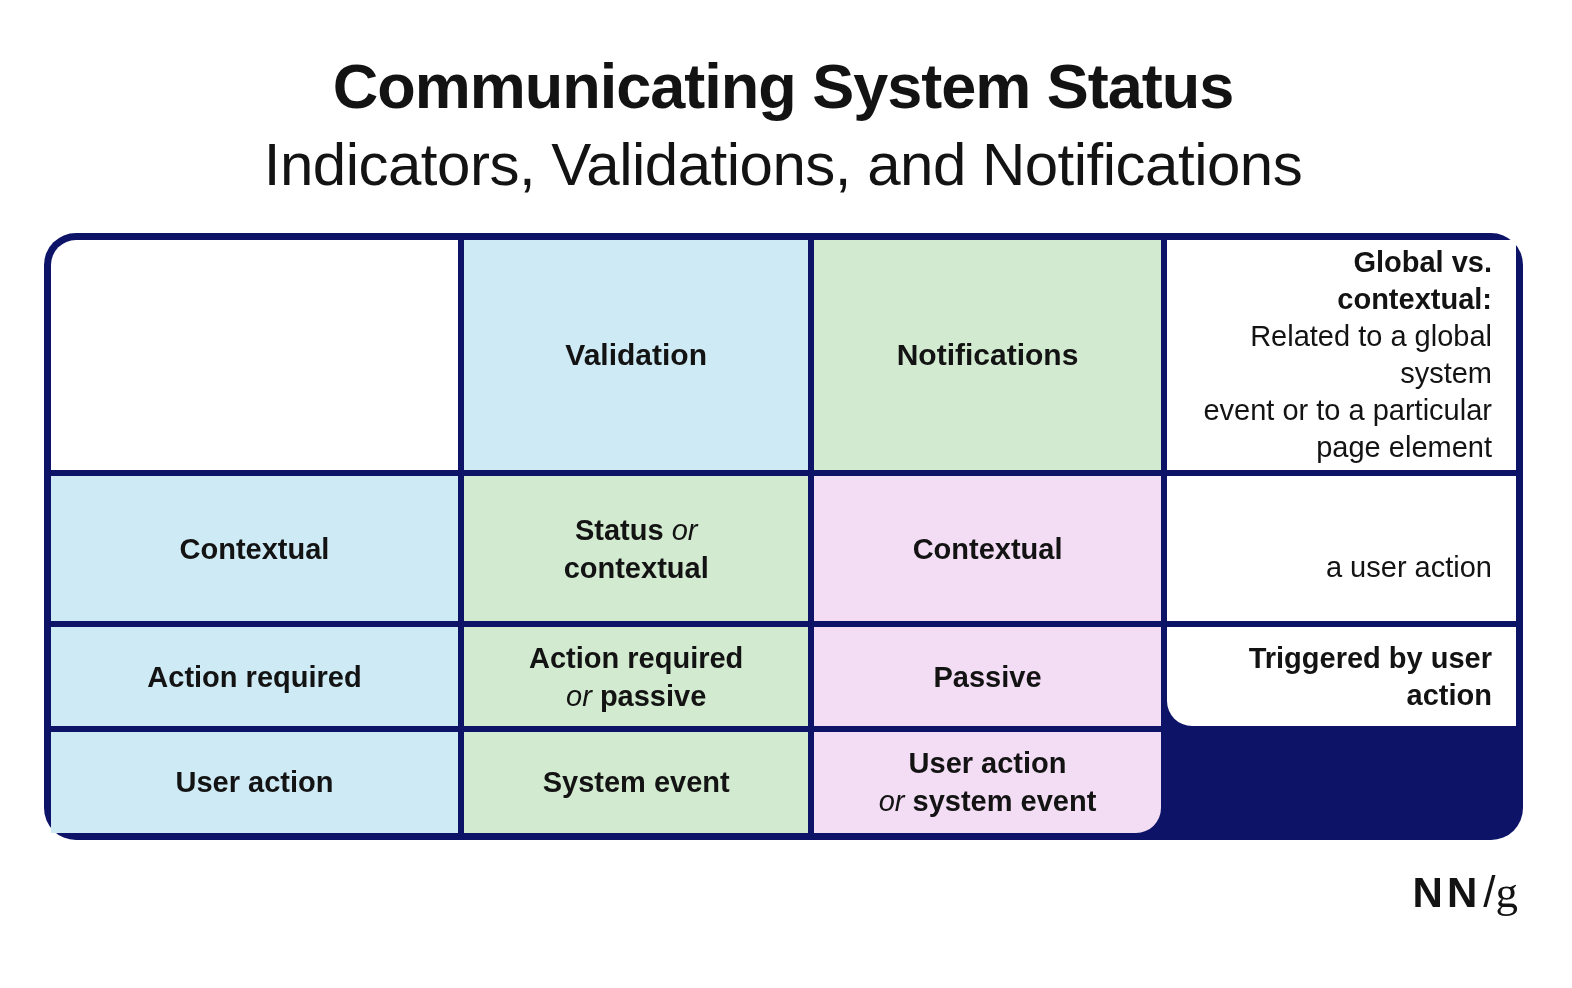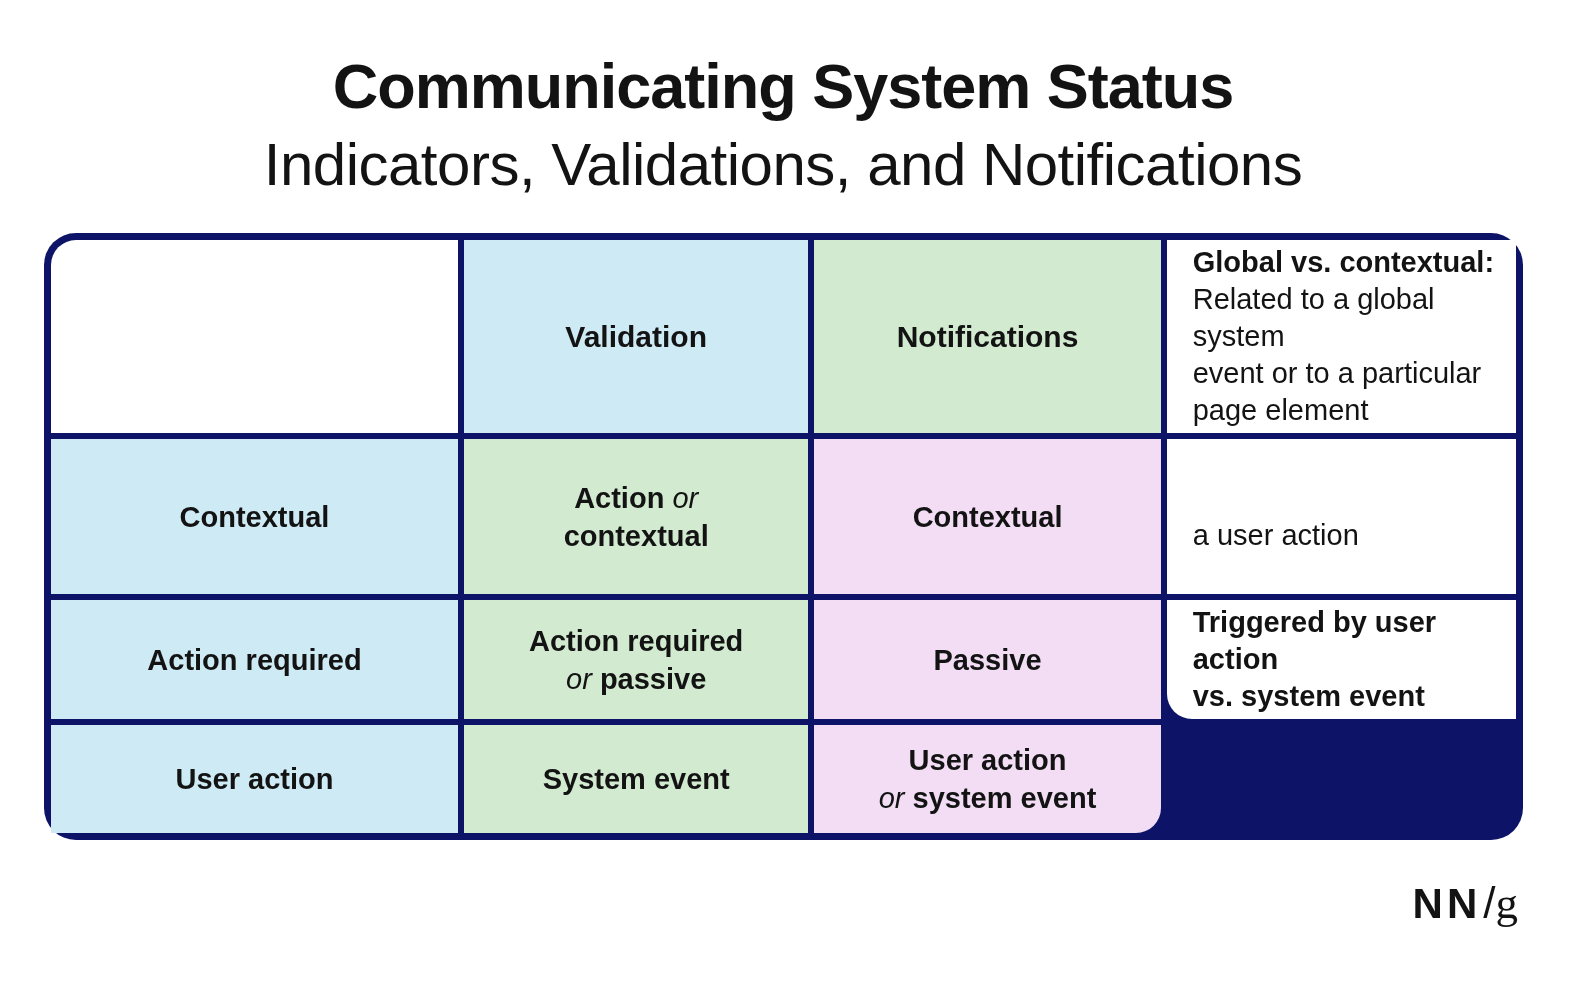--- a/index.html
+++ b/index.html
@@ -53,37 +53,37 @@
     padding: 4px 10px;
     box-sizing: border-box;
   }
   .cell .line-wrap { width: 100%; }
   .cell.head {
     font-weight: 700;
     font-size: 30px;
   }
   .cell.label {
     align-items: flex-start;
-    text-align: left;
+    text-align: right;
     padding-left: 26px;
-    padding-right: 14px;
+    padding-right: 24px;
     line-height: 37px;
   }
   .bg-validation    { background: var(--validation-bg, #cdeaf5); }
   .bg-notifications { background: var(--notifications-bg, #d2ebd0); }
   .bg-indicators    { background: var(--indicators-bg, #f2ddf4); }
   .corner-tl { border-top-left-radius: 25px; }
   .corner-tr { border-top-right-radius: 25px; }
   .corner-bl { border-bottom-left-radius: 25px; }
   .corner-br { border-bottom-right-radius: 25px; }
   .logo {
     position: absolute;
     top: 868px; right: 54px;
     font-size: 42px;
-    line-height: 70px;
+    line-height: 48px;
     white-space: nowrap;
   }
   .logo .nn { font-weight: 800; letter-spacing: 4px; }
   .logo .slash { font-weight: 400; font-size: 44px; margin-left: 2px; }
   .logo .g { font-family: "Liberation Serif", serif; font-size: 45px; }
 </style>
 </head>
 <body>
 
 <div class="title-block">
@@ -97,41 +97,41 @@
   <div class="cell head bg-validation">Validation</div>
   <div class="cell head bg-notifications">Notifications</div>
 
   <div class="cell label">
       <div class="line-wrap"><span style="font-weight: 700;">Global vs. contextual:</span><br><span>Related to a global system</span><br><span>event or to a particular</span><br><span>page element</span></div>
     </div>
   <div class="cell bg-validation">
       <div class="line-wrap"><span style="font-weight: 700;">Contextual</span></div>
     </div>
   <div class="cell bg-notifications">
-      <div class="line-wrap"><span style="font-weight: 700;">Action</span><span style="font-style: italic;"> or</span><br><span style="font-weight: 700;">contextual</span></div>
+      <div class="line-wrap"><span style="font-weight: 700;">Status</span><span style="font-style: italic;"> or</span><br><span style="font-weight: 700;">contextual</span></div>
     </div>
   <div class="cell bg-indicators">
       <div class="line-wrap"><span style="font-weight: 700;">Contextual</span></div>
     </div>
 
   <div class="cell label">
       <div class="line-wrap"><br><span style="font-weight: 400;">a user action</span></div>
     </div>
   <div class="cell bg-validation">
       <div class="line-wrap"><span style="font-weight: 700;">Action required</span></div>
     </div>
   <div class="cell bg-notifications">
       <div class="line-wrap"><span style="font-weight: 700;">Action required</span><br><span style="font-style: italic;">or </span><span style="font-weight: 700;">passive</span></div>
     </div>
   <div class="cell bg-indicators">
       <div class="line-wrap"><span style="font-weight: 700;">Passive</span></div>
     </div>
 
   <div class="cell label corner-bl">
-      <div class="line-wrap"><span style="font-weight: 700;">Triggered by user action</span><br><span style="font-weight: 700;">vs. system event</span></div>
+      <div class="line-wrap"><span style="font-weight: 700;">Triggered by user action</span><br></div>
     </div>
   <div class="cell bg-validation">
       <div class="line-wrap"><span style="font-weight: 700;">User action</span></div>
     </div>
   <div class="cell bg-notifications">
       <div class="line-wrap"><span style="font-weight: 700;">System event</span></div>
     </div>
   <div class="cell bg-indicators corner-br">
       <div class="line-wrap"><span style="font-weight: 700;">User action</span><br><span style="font-style: italic;">or </span><span style="font-weight: 700;">system event</span></div>
     </div>

